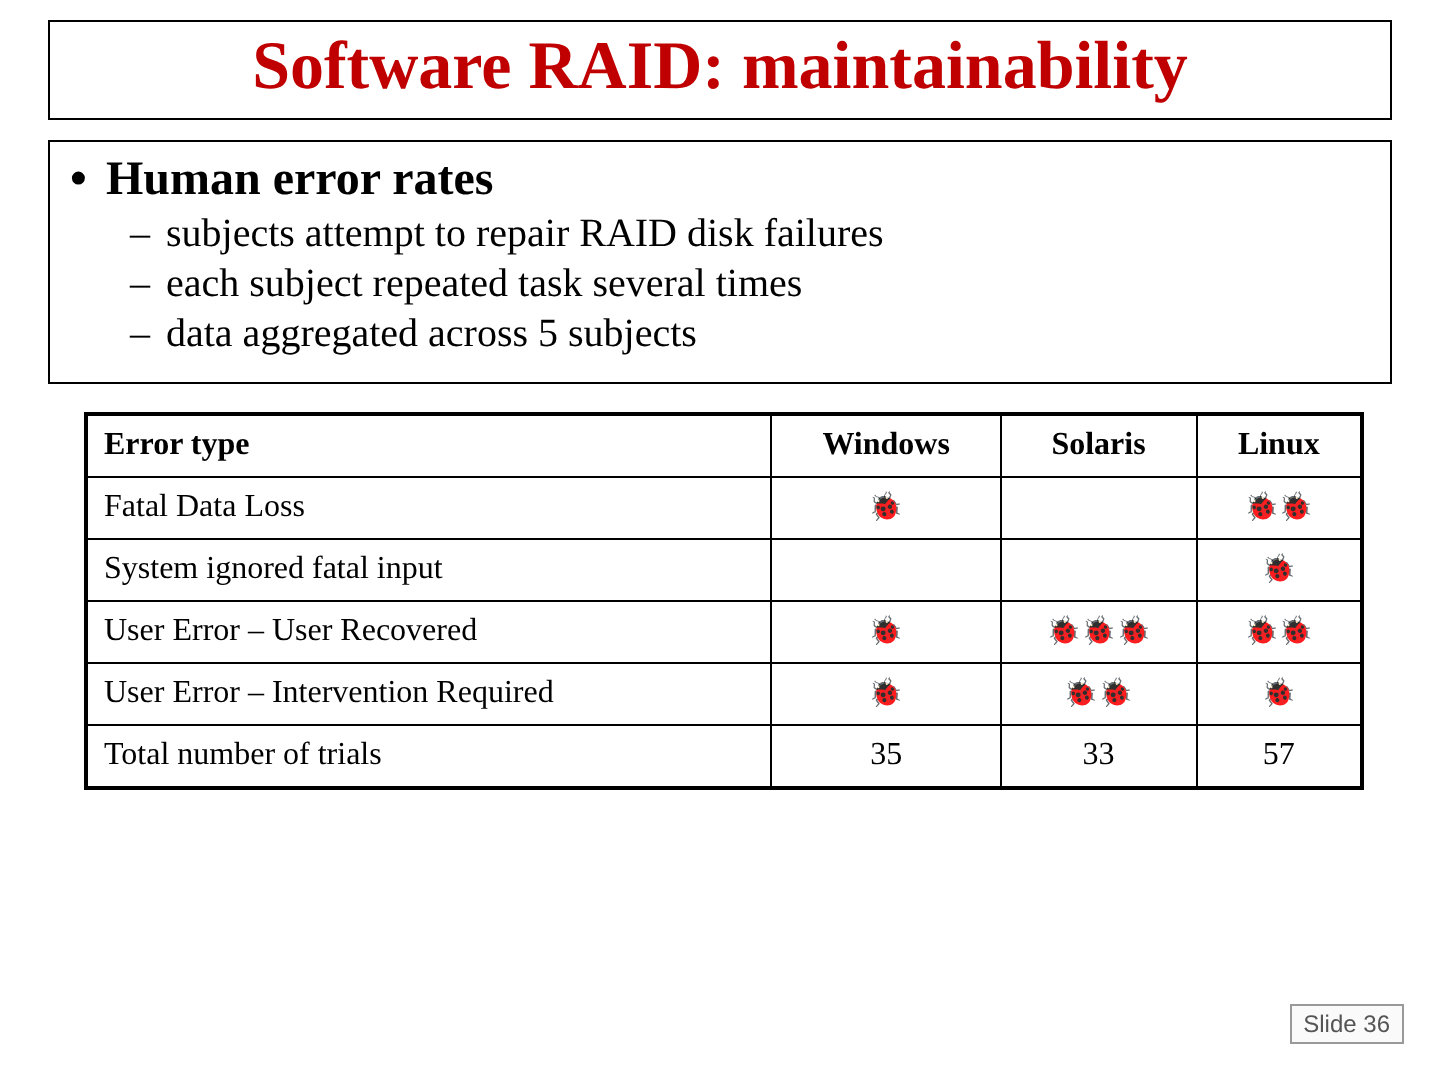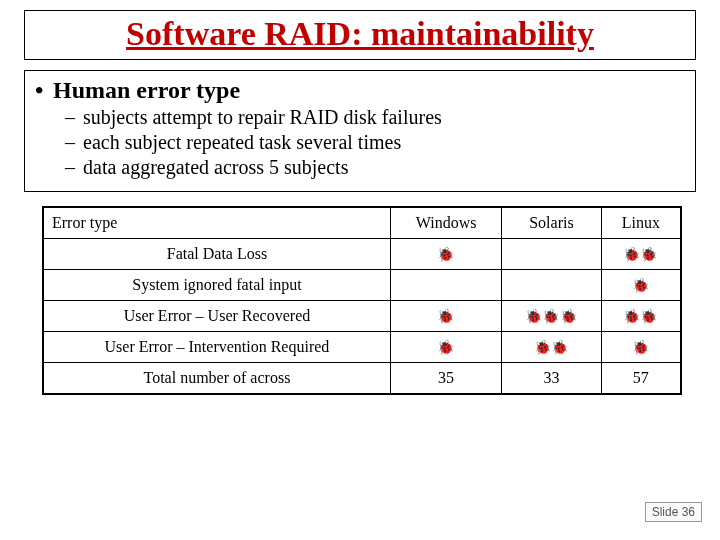--- a/index.html
+++ b/index.html
@@ -17,21 +17,20 @@
     padding: 10px 24px 0 24px;
   }
   .title {
     font-size: 34px;
     font-weight: bold;
     color: #c00000;
     text-align: center;
     border: 1px solid #000;
     padding: 4px 6px 6px 6px;
     margin-bottom: 10px;
-    text-decoration: underline;
   }
   .bullets {
     border: 1px solid #000;
     padding: 6px 10px 12px 10px;
     margin-bottom: 14px;
   }
   .b1 {
     font-size: 24px;
     font-weight: bold;
     margin-left: 0;
@@ -56,24 +55,24 @@
   th, td {
     border: 1px solid #000;
     padding: 3px 8px;
     font-family: "Comic Sans MS", "Comic Sans", cursive;
     font-size: 16px;
     vertical-align: middle;
     height: 24px;
   }
   th {
     text-align: left;
-    font-weight: normal;
+    font-weight: bold;
   }
   th.center, td.center { text-align: center; }
-  td.label { text-align: center; }
+  td.label { text-align: left; }
   .bug {
     color: #9e1a1a;
     font-size: 14px;
     letter-spacing: 0;
     display: inline-block;
   }
   .footer {
     position: absolute;
     right: 18px;
     bottom: 18px;
@@ -85,21 +84,21 @@
     background: #fafafa;
   }
 </style>
 </head>
 <body>
 
 <div class="slide">
   <div class="title">Software RAID: maintainability</div>
 
   <div class="bullets">
-    <div class="b1"><span class="bullet-mark">•</span><span>Human error type</span></div>
+    <div class="b1"><span class="bullet-mark">•</span><span>Human error rates</span></div>
     <div class="b2"><span class="bullet-mark">–</span><span>subjects attempt to repair RAID disk failures</span></div>
     <div class="b2"><span class="bullet-mark">–</span><span>each subject repeated task several times</span></div>
     <div class="b2"><span class="bullet-mark">–</span><span>data aggregated across 5 subjects</span></div>
   </div>
 
   <table>
     <thead>
       <tr>
         <th>Error type</th>
         <th class="center">Windows</th>
@@ -126,21 +125,21 @@
           <td class="center"><span class="bug">🐞🐞🐞</span></td>
           <td class="center"><span class="bug">🐞🐞</span></td>
         </tr>
         <tr>
           <td class="label">User Error – Intervention Required</td>
           <td class="center"><span class="bug">🐞</span></td>
           <td class="center"><span class="bug">🐞🐞</span></td>
           <td class="center"><span class="bug">🐞</span></td>
         </tr>
         <tr>
-          <td class="label">Total number of across</td>
+          <td class="label">Total number of trials</td>
           <td class="center">35</td>
           <td class="center">33</td>
           <td class="center">57</td>
         </tr>
       </tbody>
   </table>
 </div>
 
 <div class="footer">Slide 36</div>
 

